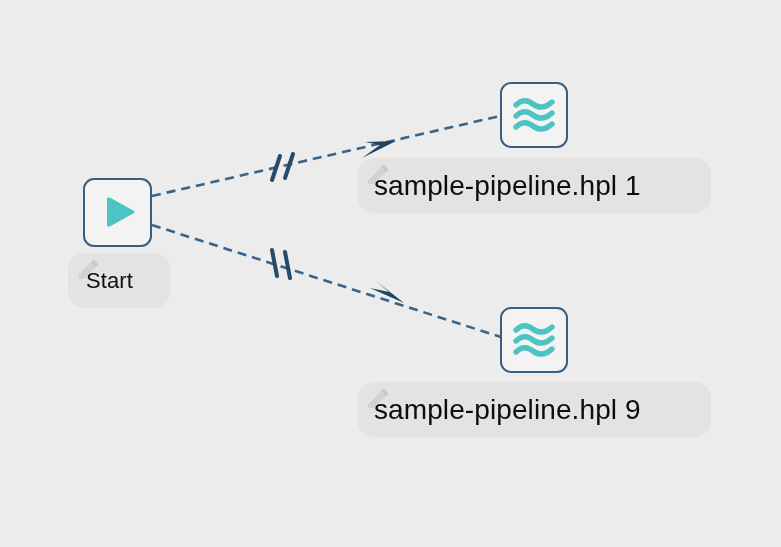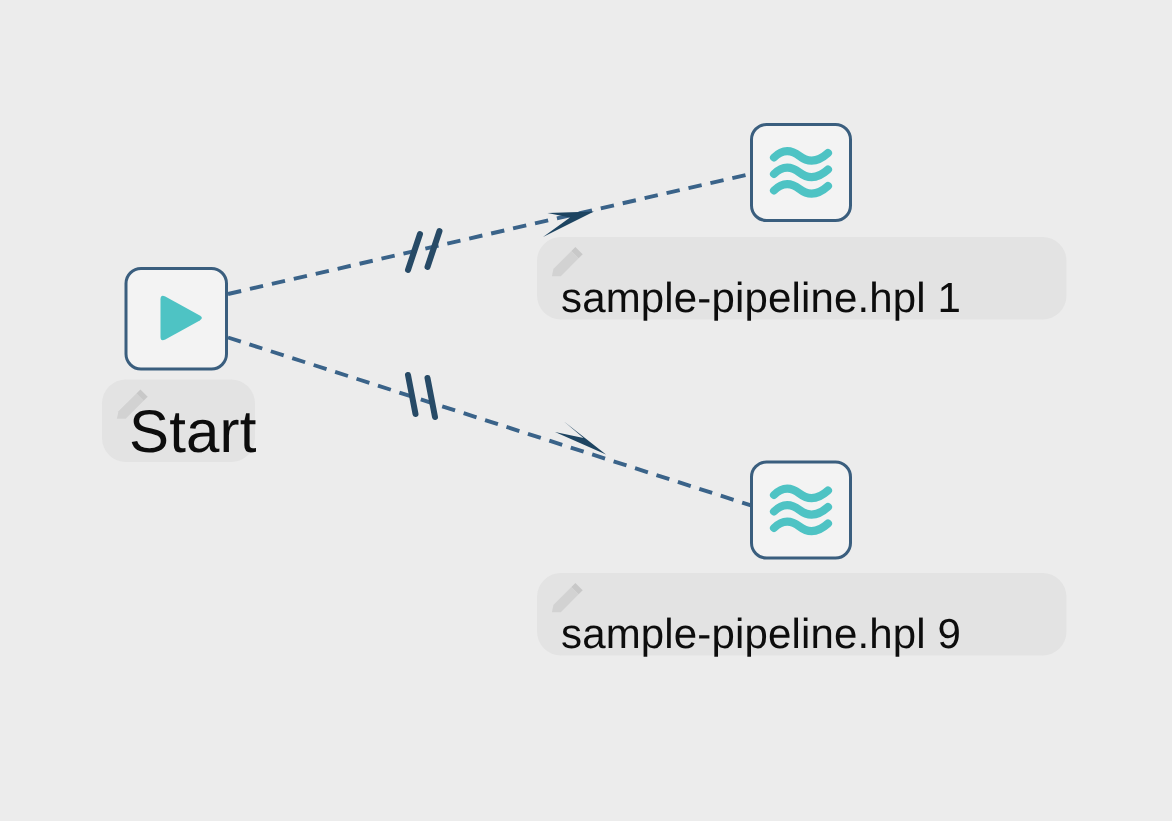--- a/index.html
+++ b/index.html
@@ -42,40 +42,40 @@
     justify-content: center;
   }
   
   .node-label {
     position: absolute;
     z-index: 2;
     box-sizing: border-box;
     background: #e3e3e3;
     border-radius: 16px;
     display: flex;
-    align-items: flex-end;
+    align-items: center;
     color: #0d0d0d;
     white-space: nowrap;
   }
   .label-text {
     line-height: 1;
     letter-spacing: 0.1px;
   }
   
   .edit-icon {
     position: absolute;
     left: 6px;
     top: 4px;
     width: 26px;
     height: 26px;
     opacity: 0.85;
   }
   #start-box      { left: 83px;  top: 178px; width: 69px;  height: 69px; }
   #start-label    { left: 68px;  top: 253px; width: 102px; height: 55px; padding-left: 18px; }
-  #start-label .label-text { font-size: 40px; }
+  #start-label .label-text { font-size: 22px; }
 
   #pipe1-box      { left: 500px; top: 82px;  width: 68px;  height: 66px; }
   #pipe1-label    { left: 358px; top: 158px; width: 353px; height: 55px; padding-left: 16px; }
   #pipe1-label .label-text { font-size: 28px; }
 
   #pipe2-box      { left: 500px; top: 307px; width: 68px;  height: 66px; }
   #pipe2-label    { left: 358px; top: 382px; width: 353px; height: 55px; padding-left: 16px; }
   #pipe2-label .label-text { font-size: 28px; }
 </style>
 </head>

